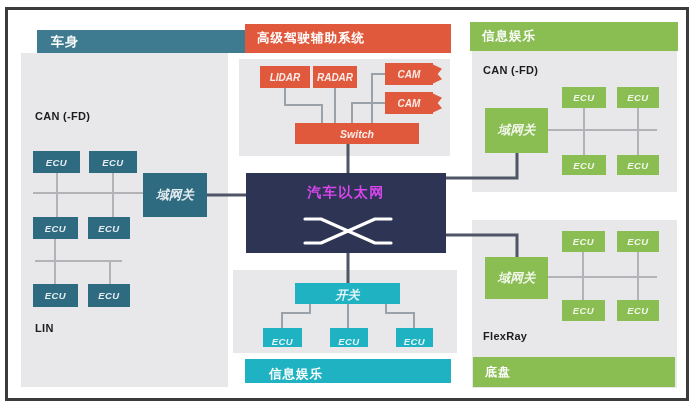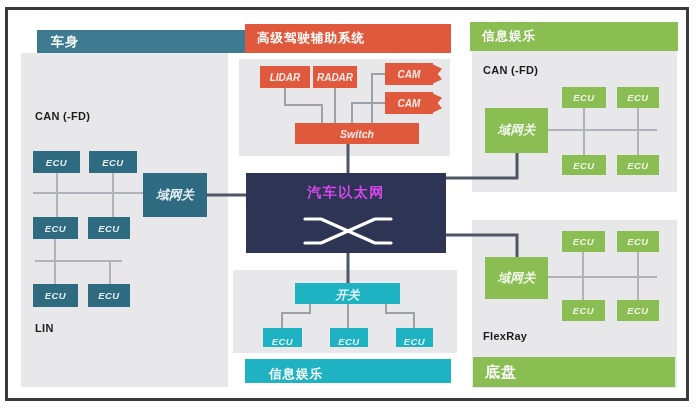--- a/index.html
+++ b/index.html
@@ -199,15 +199,15 @@
 <div class="abs box green gateway" style="left:485px;top:257px;width:63px;height:42px;">
   <span>域网关</span>
 </div>
 <div class="abs box green ecu" style="left:562px;top:300px;width:43px;height:21px;">
     <span>ECU</span>
   </div>
 <div class="abs box green ecu" style="left:617px;top:300px;width:42px;height:21px;">
     <span>ECU</span>
   </div>
 <div class="abs proto" style="left:483px;top:330px;">FlexRay</div>
-<div class="abs hdr green" style="left:473px;top:357px;width:202px;height:30px;padding-left:12px;font-size:15px;">
+<div class="abs hdr green" style="left:473px;top:357px;width:202px;height:30px;padding-left:12px;font-size:12px;">
   <span>底盘</span>
 </div>
 
 </body></html>

